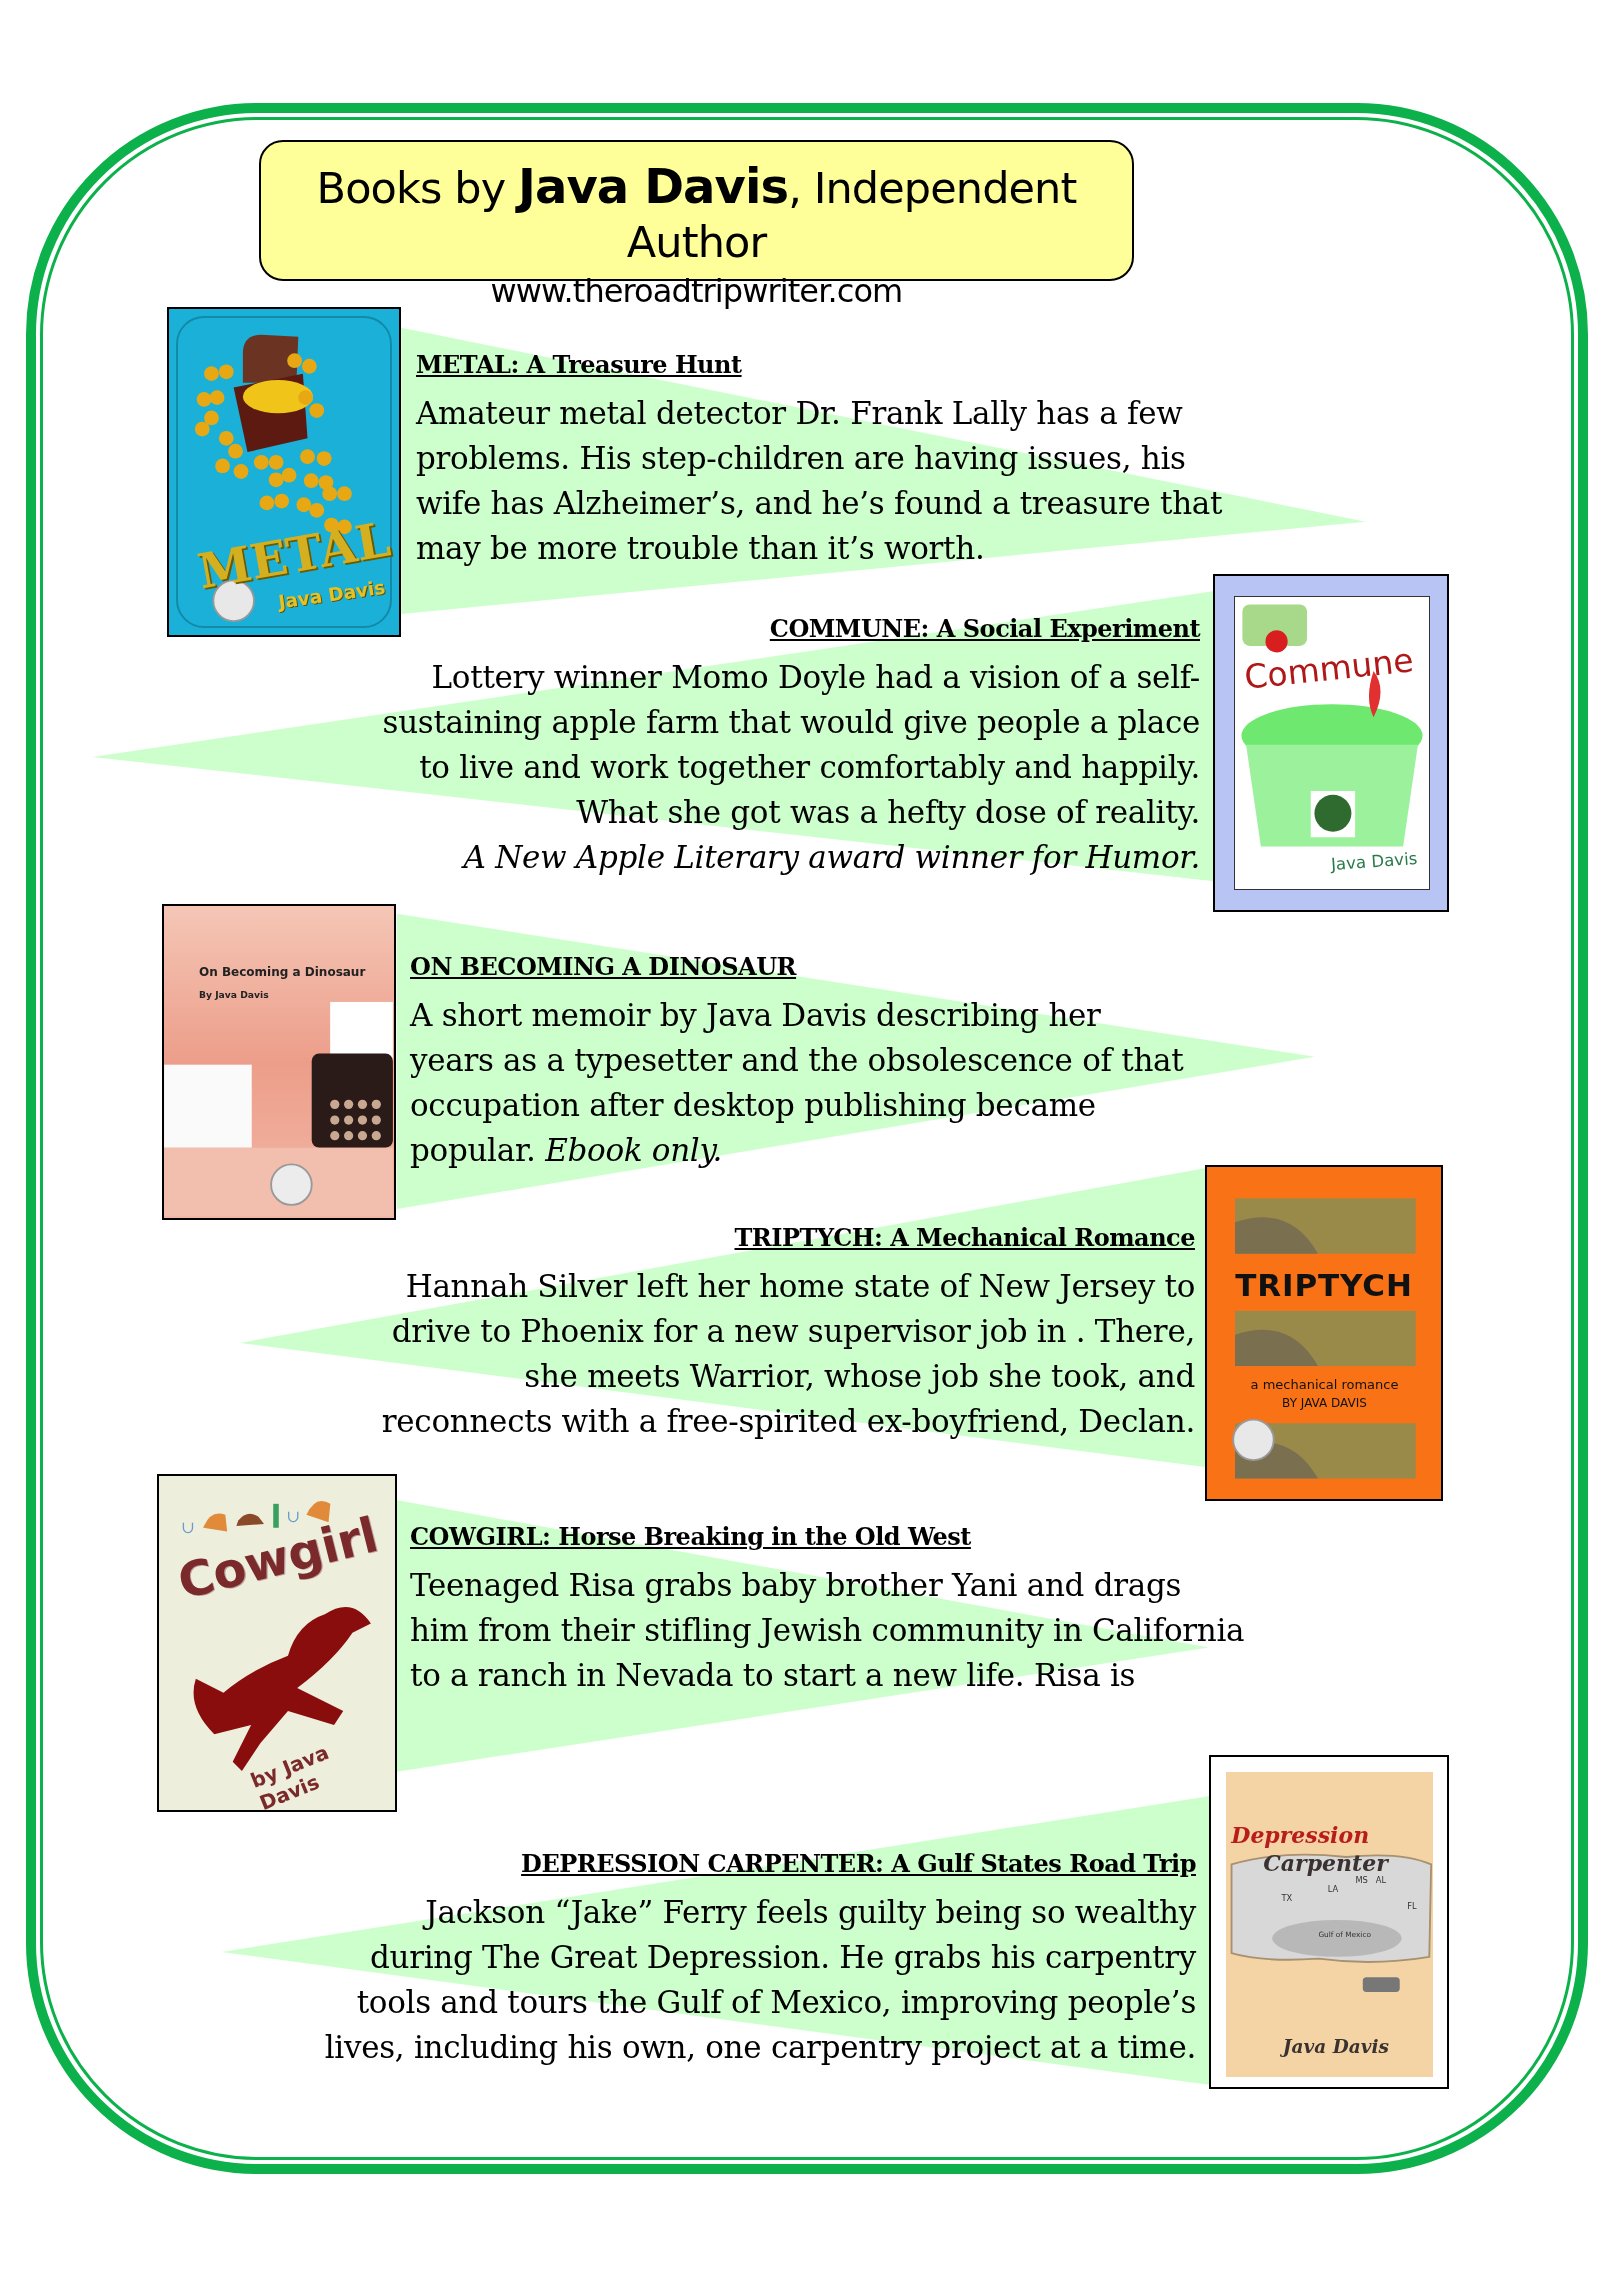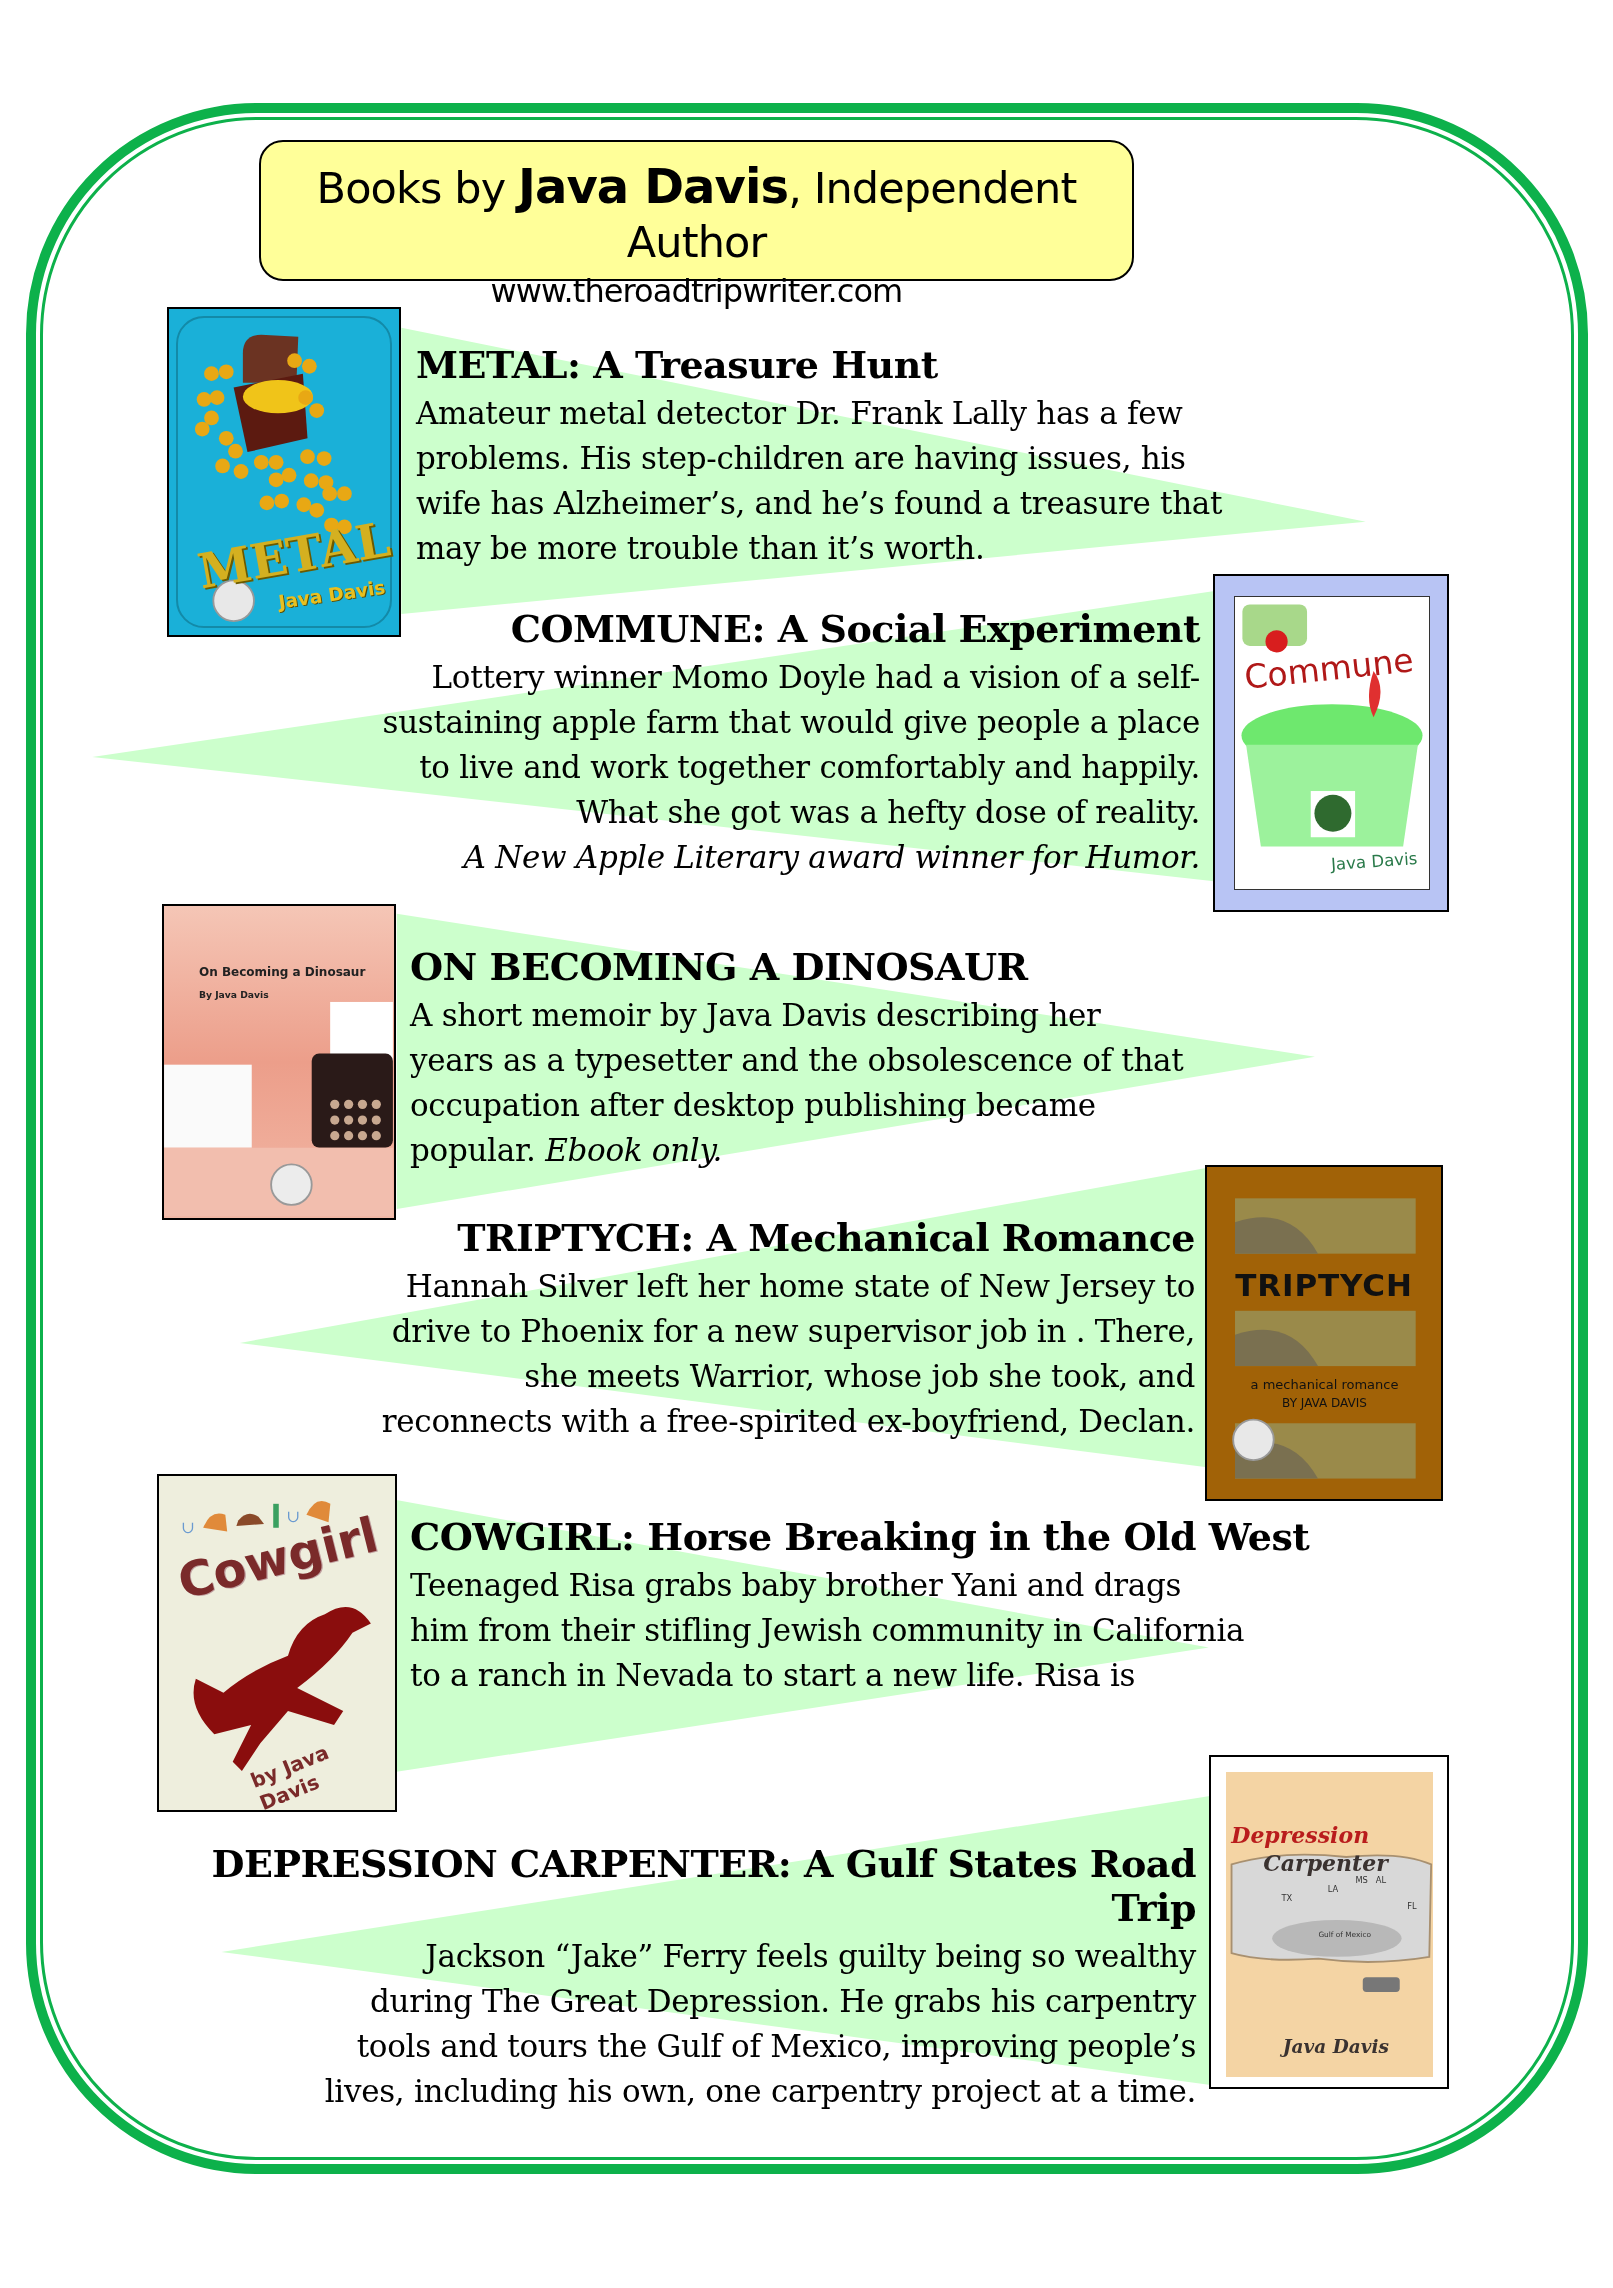--- a/index.html
+++ b/index.html
@@ -11,21 +11,21 @@
          border:3.7px solid #0db14b; border-radius:218px; box-sizing:border-box; }
   .header-box { position:absolute; left:259px; top:140px; width:875px; height:141px;
          background:#ffff99; border:2.8px solid #000; border-radius:24px; box-sizing:border-box;
          text-align:center; font-family:"DejaVu Sans", sans-serif; }
   .header-line1 { margin-top:16.6px; font-size:43px; letter-spacing:-0.9px; line-height:54px; }
   .header-line1 .name { font-weight:bold; font-size:48px; }
   .header-line2 { font-size:32px; line-height:44px; letter-spacing:-0.9px; }
   .wedge { position:absolute; }
   .cover { position:absolute; border:2.8px solid #000; box-sizing:border-box; overflow:hidden; }
   .book-text { position:absolute; font-size:31px; line-height:45px; }
-  .book-title { font-weight:bold; font-size:38px; line-height:44px; margin-bottom:3.7px; letter-spacing:-0.5px; }
+  .book-title { font-weight:bold; font-size:24px; line-height:44px; margin-bottom:3.7px; letter-spacing:-0.5px;text-decoration:underline; }
   .right { text-align:right; }
   .para { letter-spacing:-0.3px; }
   .para i { font-style:italic; }
   .cover-label { position:absolute; }
 </style>
 </head>
 <body>
 
 <div class="frame-outer"></div>
 <div class="frame-inner"></div>
@@ -153,21 +153,21 @@
 <div class="book-text" style="left:410px;top:945px;width:923px;">
   <div class="book-title">ON BECOMING A DINOSAUR</div>
   <div class="para">
     <div>A short memoir by Java Davis describing her</div>
     <div>years as a typesetter and the obsolescence of that</div>
     <div>occupation after desktop publishing became</div>
     <div><span>popular. </span><i>Ebook only.</i></div>
   </div>
 </div>
 
-<div class="cover" style="left:1205px;top:1165px;width:238px;height:336px;background:#a16207;">
+<div class="cover" style="left:1205px;top:1165px;width:238px;height:336px;background:#f97316;">
   <svg width="233" height="330" style="position:absolute;left:0;top:0" viewBox="0 0 252 358">
     <rect x="30" y="34" width="196" height="60" fill="#9a8a4a"></rect>
     <rect x="30" y="156" width="196" height="60" fill="#9a8a4a"></rect>
     <rect x="30" y="278" width="196" height="60" fill="#9a8a4a"></rect>
     <path d="M30,60 Q90,40 120,94 L30,94Z" fill="#7a7050"></path>
     <path d="M30,182 Q90,162 120,216 L30,216Z" fill="#7a7050"></path>
     <path d="M30,304 Q90,284 120,338 L30,338Z" fill="#7a7050"></path>
     <circle cx="50" cy="296" r="22" fill="#e8e8e8" stroke="#999" stroke-width="2"></circle>
   </svg>
   <div class="cover-label" style="left:22px;top:100px;width:190px;text-align:center;font-family:'DejaVu Sans',sans-serif;font-weight:bold;font-size:31px;color:#111;letter-spacing:0.9px;">TRIPTYCH</div>

